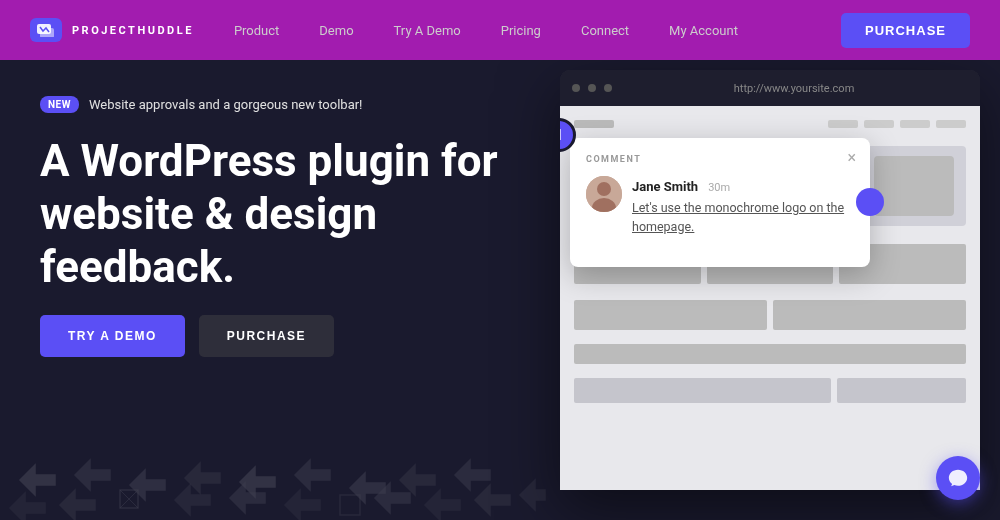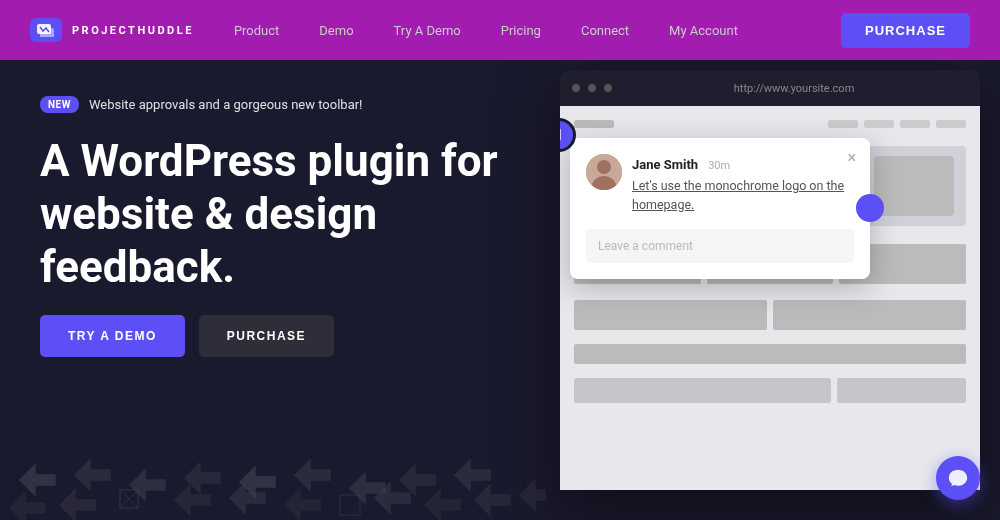--- a/index.html
+++ b/index.html
@@ -471,36 +471,36 @@
         <div style="background:#bbb;height:20px;border-radius:2px;margin-bottom:6px;"></div>
         <div style="display:flex;gap:6px;">
           <div style="background:#c5c5cc;height:25px;flex:2;border-radius:2px;"></div>
           <div style="background:#c5c5cc;height:25px;flex:1;border-radius:2px;"></div>
         </div>
       </div>
 
       <div class="comment-number">1</div>
 
       <div class="comment-card">
+        <div class="comment-label">COMMENT</div>
         <span class="comment-close">×</span>
         <div class="comment-author-row">
           <div class="comment-avatar">
             <svg viewBox="0 0 36 36" width="36" height="36" xmlns="http://www.w3.org/2000/svg">
               <rect width="36" height="36" fill="#c8a898"></rect>
               <circle cx="18" cy="13" r="7" fill="#a07060"></circle>
               <ellipse cx="18" cy="32" rx="12" ry="10" fill="#a07060"></ellipse>
             </svg>
           </div>
           <div class="comment-body">
             <span class="comment-author-name">Jane Smith</span>
             <span class="comment-time">30m</span>
             <p class="comment-text">Let's use the monochrome logo on the homepage.</p>
           </div>
         </div>
-        <div class="comment-input-area">Leave a comment</div>
         <div class="comment-card-circle"></div>
       </div>
     </div>
   </div>
 
   <div class="chat-bubble">
     <svg width="22" height="22" viewBox="0 0 24 24" fill="none" xmlns="http://www.w3.org/2000/svg">
       <path d="M12 3C6.477 3 2 6.92 2 11.79c0 2.7 1.4 5.11 3.6 6.74L4.5 21l3.5-1.3C9.2 20.22 10.57 20.58 12 20.58c5.523 0 10-3.92 10-8.79C22 6.92 17.523 3 12 3z" fill="white" opacity="0.9"></path>
     </svg>
   </div>

